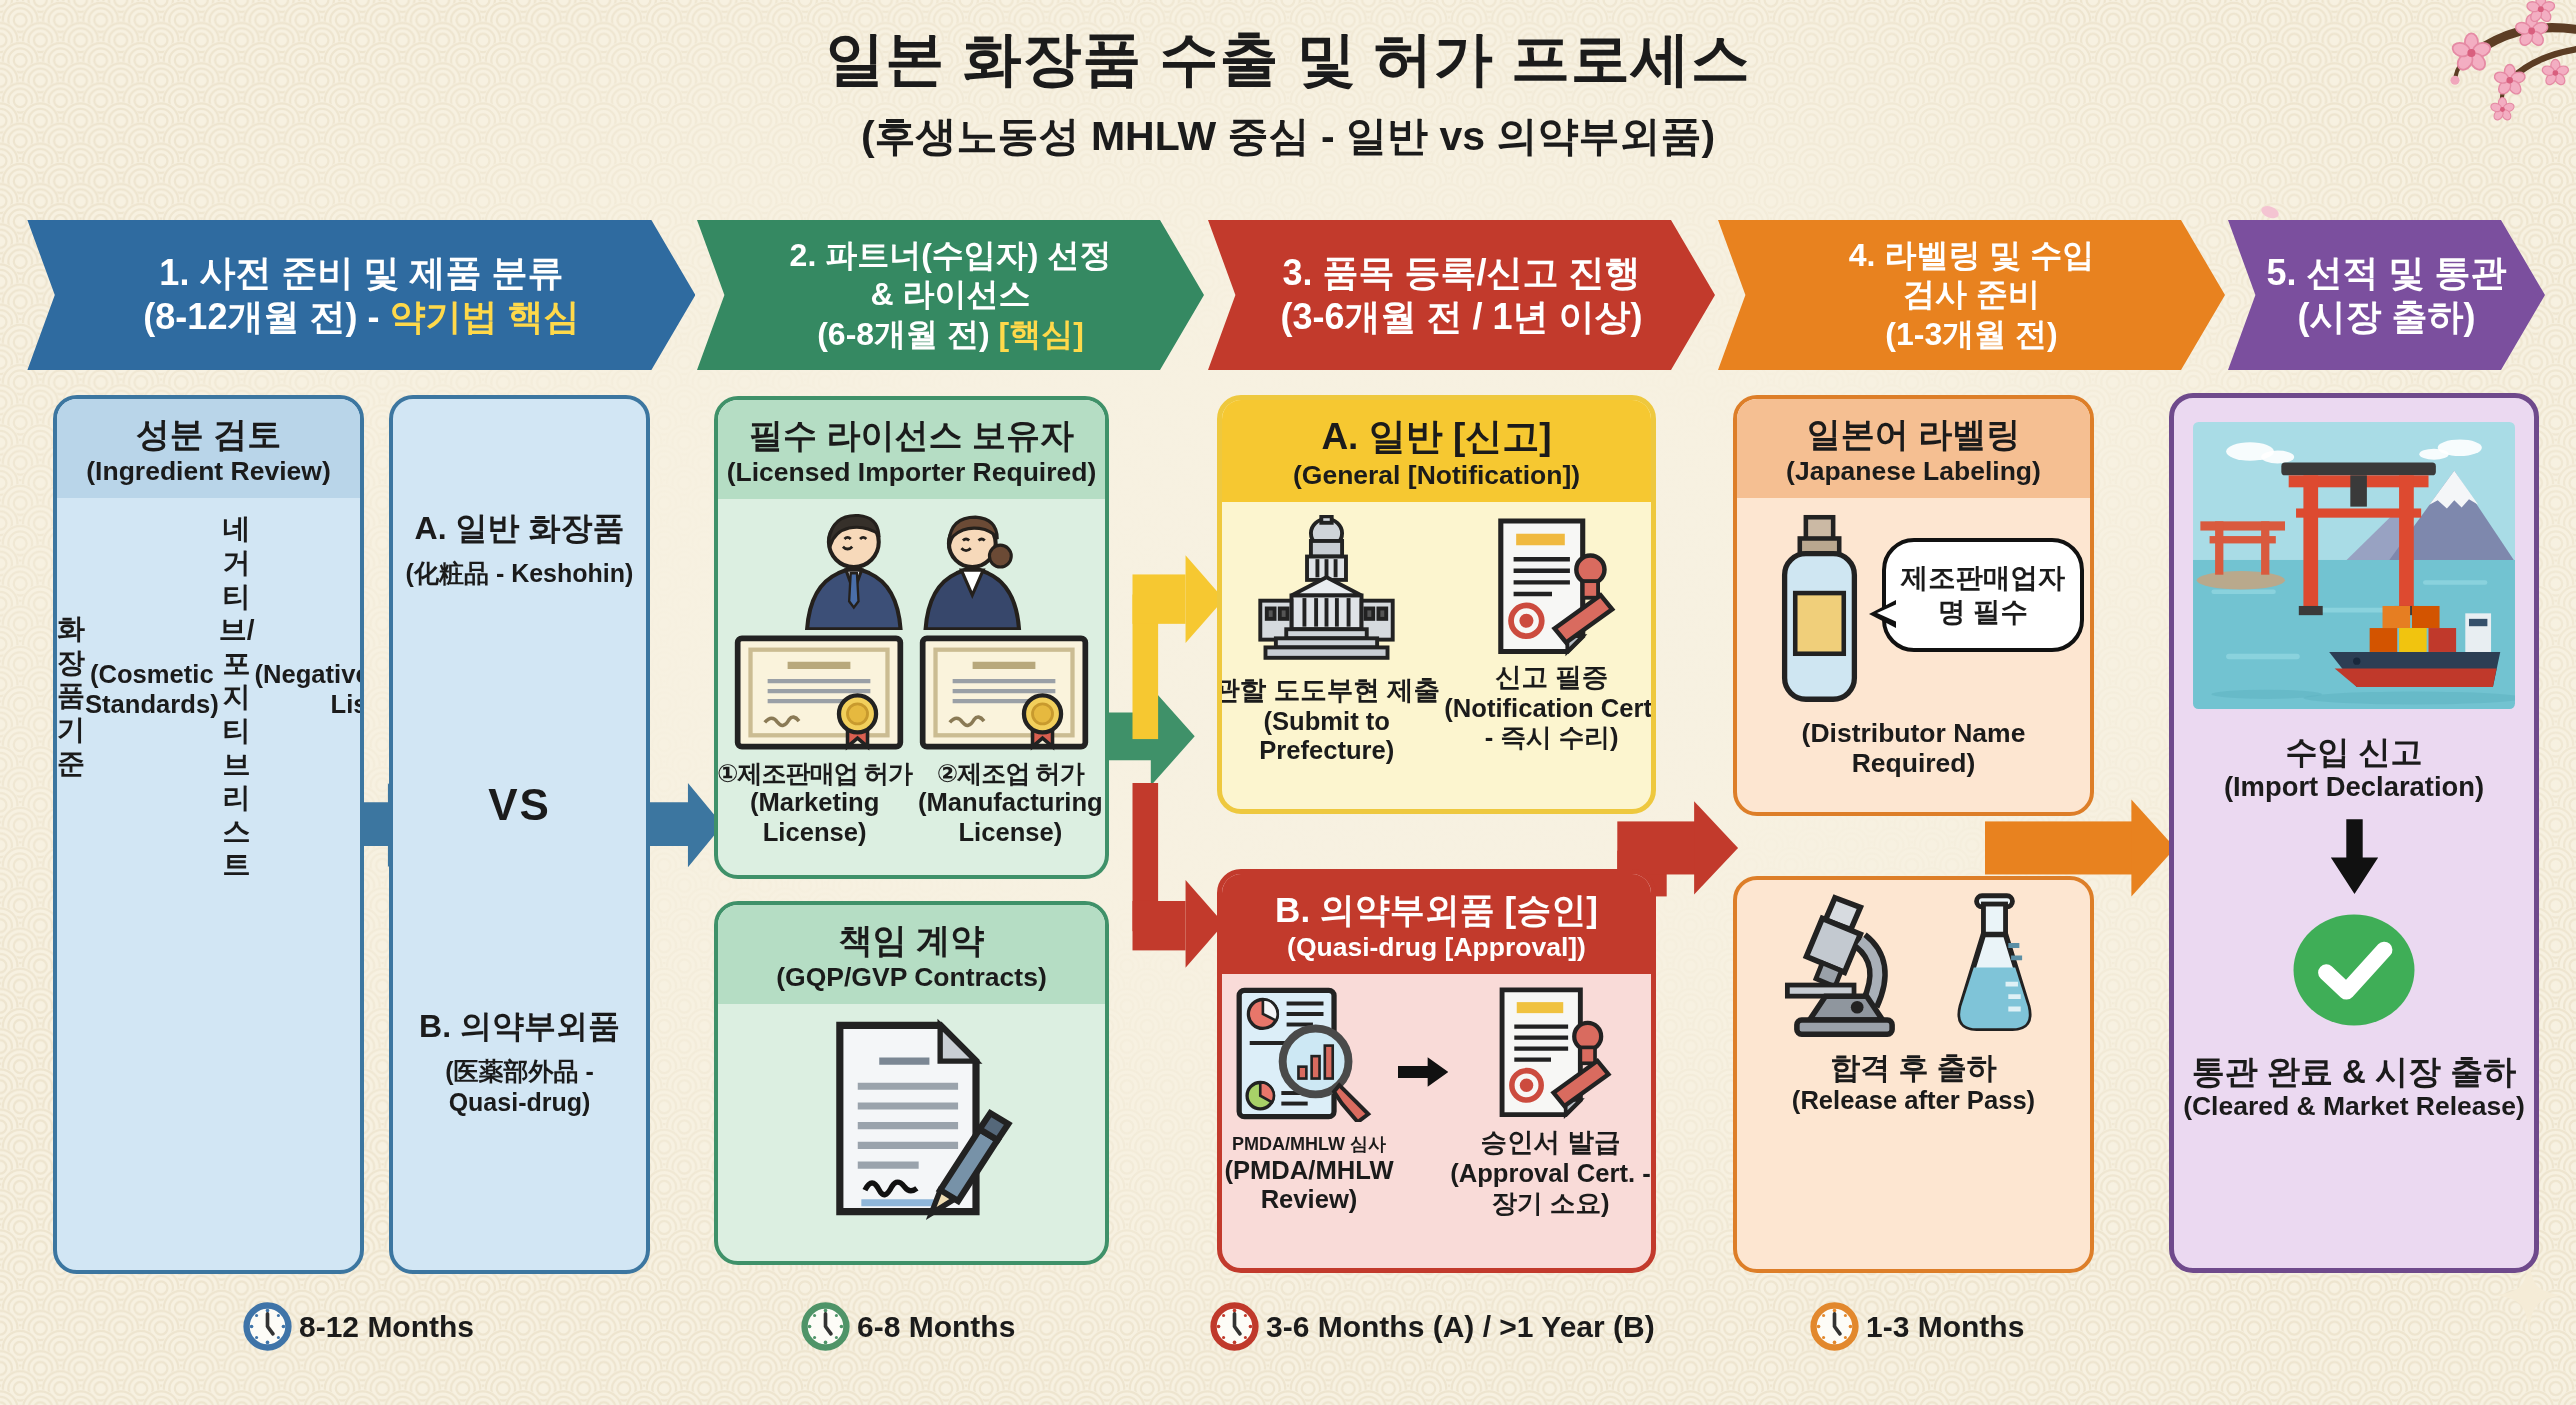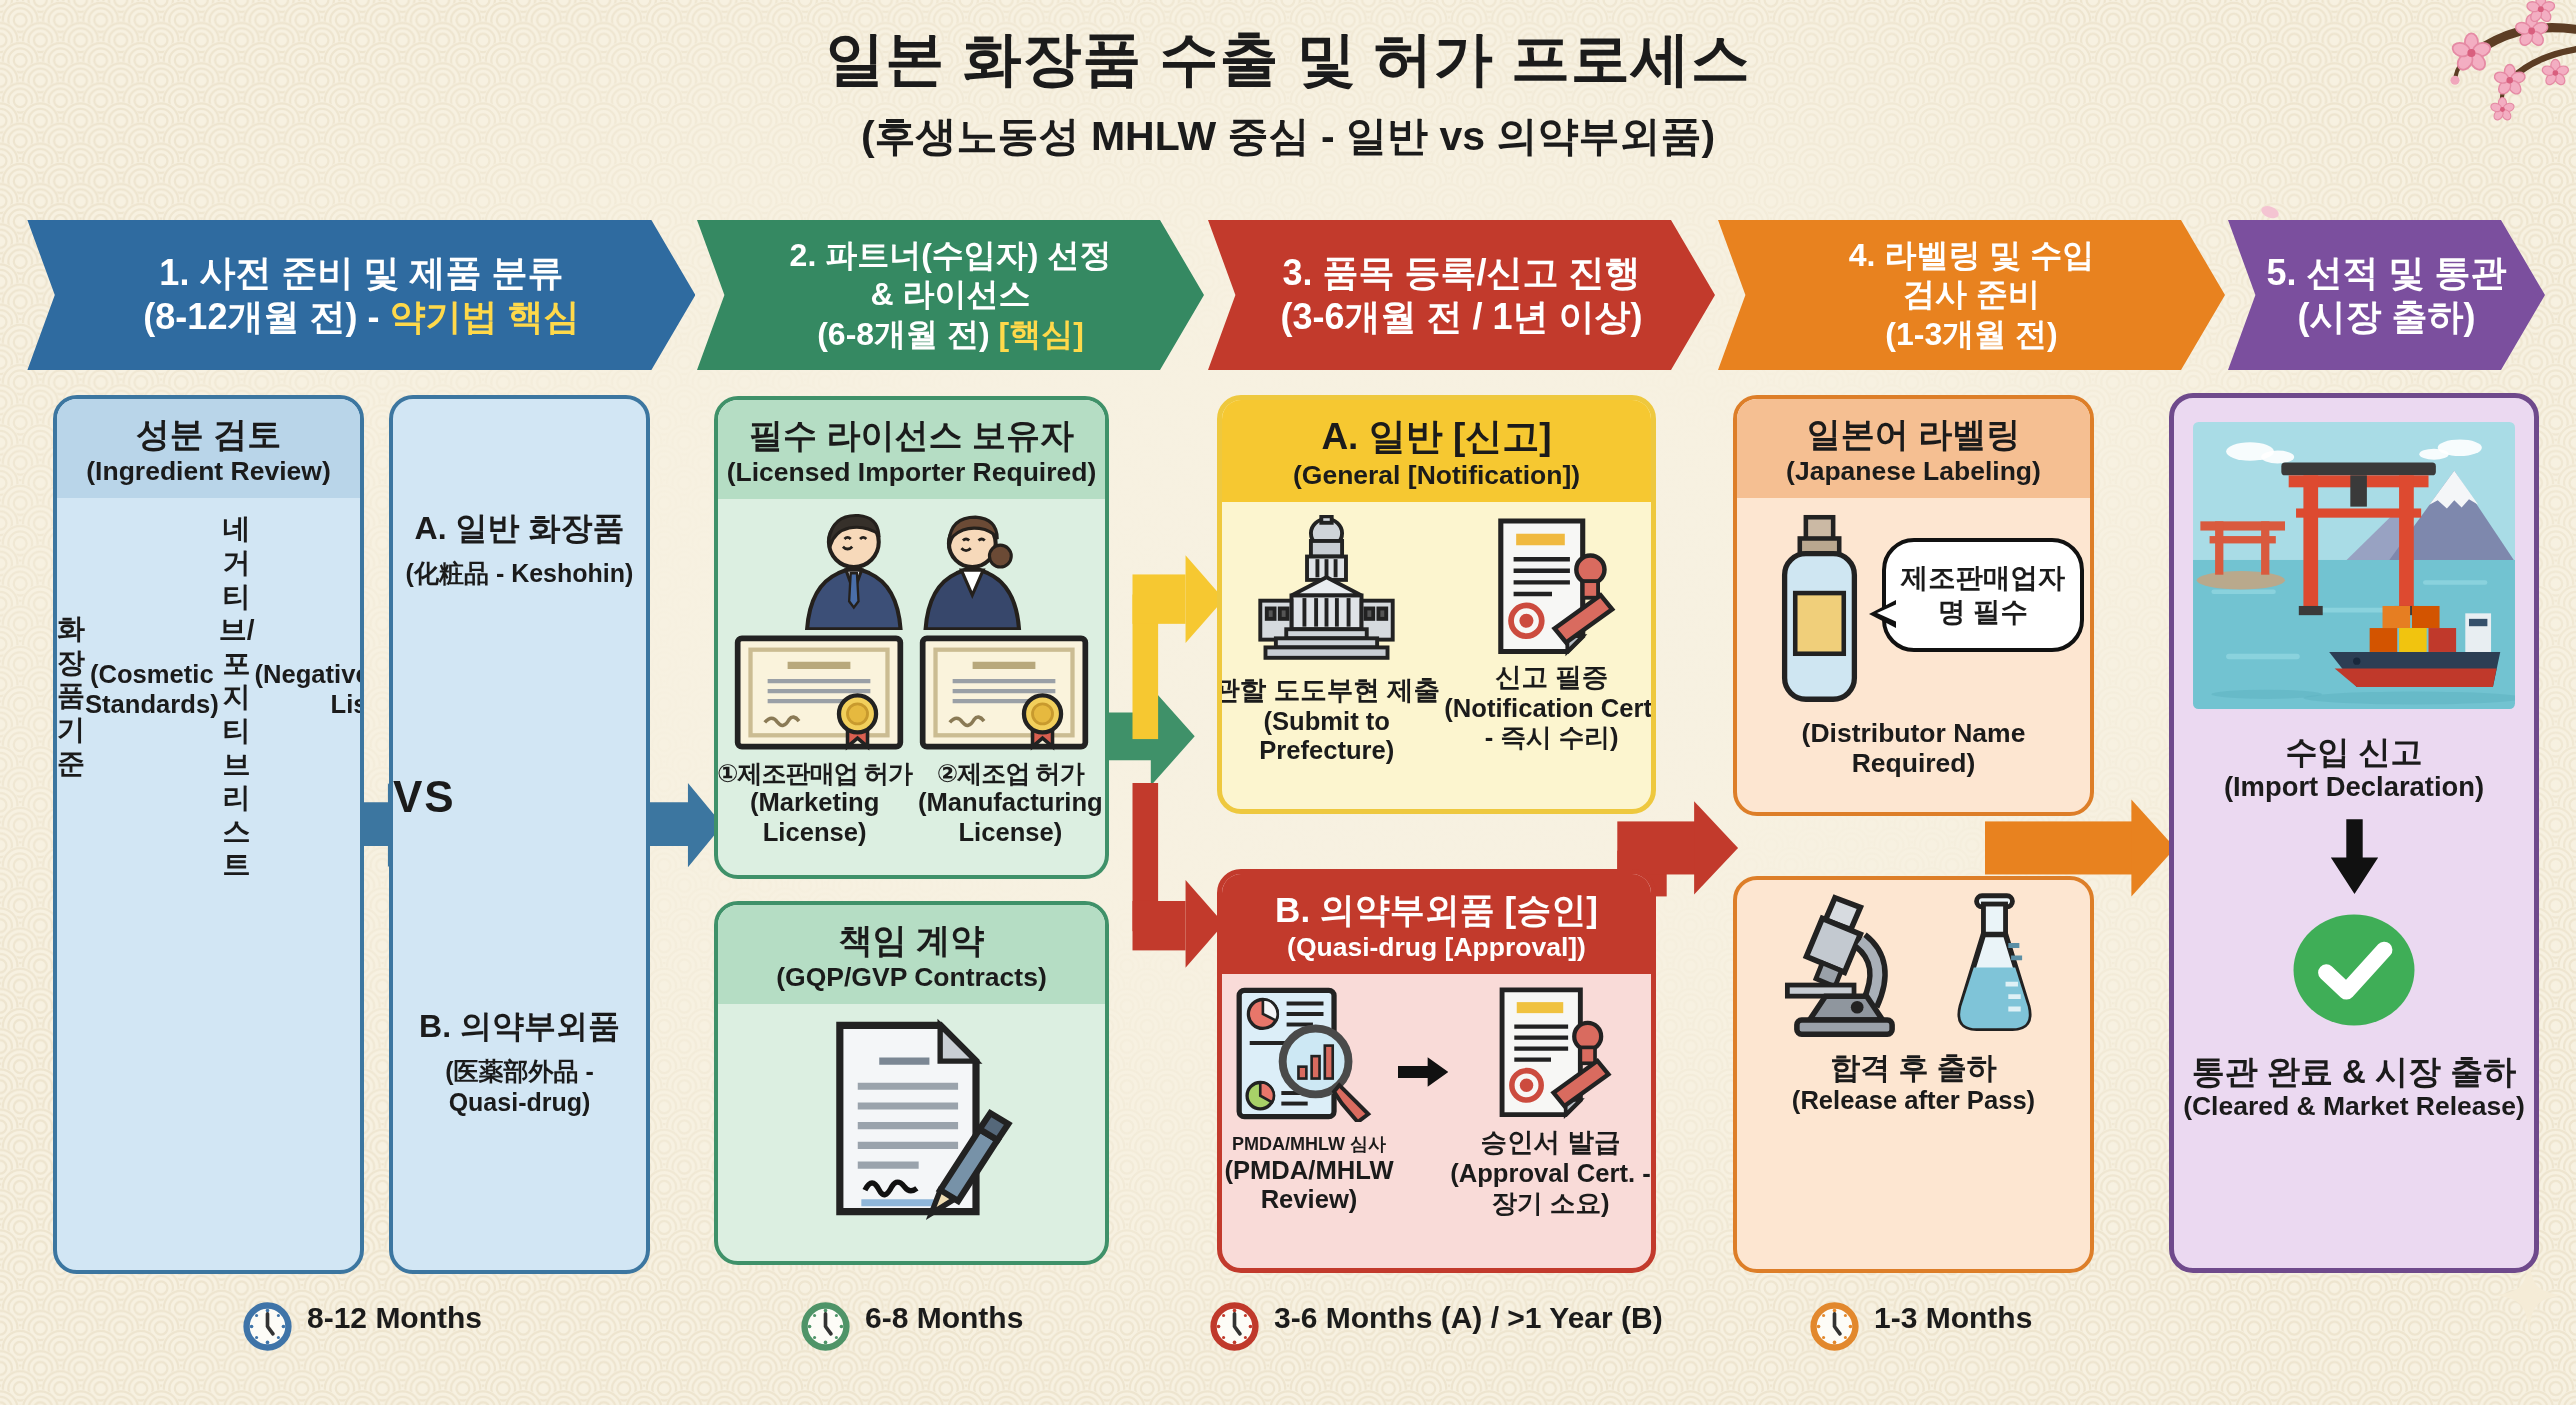--- a/index.html
+++ b/index.html
@@ -54,21 +54,21 @@
   .nowrap{white-space:nowrap}
   
   .bubble{position:absolute;background:#fff;border:4.6px solid #111;border-radius:32px;
     display:flex;align-items:center;justify-content:center;text-align:center;
     font-size:27.4px;font-weight:bold;line-height:1.25;padding:5.5px}
   .bubble:before{content:"";position:absolute;left:-31px;bottom:20px;
     border:14.6px solid transparent;border-right:27.4px solid #111;}
   .bubble:after{content:"";position:absolute;left:-18.3px;bottom:25.6px;
     border:9.1px solid transparent;border-right:20px solid #fff;}
   
-  .tl-item{position:absolute;display:flex;align-items:flex-start;gap:14px;height:51px}
+  .tl-item{position:absolute;display:flex;align-items:center;gap:6px;height:51px}
   .tl-label{font-size:30px;font-weight:bold;white-space:nowrap}
   .vs{font-size:44px;font-weight:bold;letter-spacing:1.8px}
 </style>
 </head>
 <body>
 
 <svg class="bgpat" width="2576" height="1405" viewBox="0 0 2816 1536">
   <defs>
     <pattern id="sg" width="88" height="44" patternUnits="userSpaceOnUse">
       <g stroke="#e3d6ba" stroke-width="2.4" fill="none">
@@ -253,21 +253,21 @@
     <div class="cap-en" style="width:274px">(Negative/Positive Lists)</div>
   </div>
 </div>
 
 <div class="box blue-box" style="left:389px;top:395px;width:261px;height:879px">
   <div style="position:relative;width:100%;height:100%">
     <div class="abs" style="left:0;top:108px;width:100%;text-align:center">
       <div style="font-size:32px;font-weight:bold">A. 일반 화장품</div>
       <div class="nowrap" style="font-size:25px;font-weight:bold;margin-top:5.5px">(化粧品 - Keshohin)</div>
     </div>
-    <div class="abs vs" style="left:0;top:373px;width:100%;">VS</div>
+    <div class="abs vs" style="left:0;top:381px;width:100%;text-align:center">VS</div>
     <div class="abs" style="left:0;top:606px;width:100%;text-align:center">
       <div style="font-size:32px;font-weight:bold">B. 의약부외품</div>
       <div style="font-size:25px;font-weight:bold;margin-top:5.5px;width:220px;margin-left:auto;margin-right:auto">(医薬部外品 - Quasi-drug)</div>
     </div>
   </div>
 </div>
 
 <div class="box green-box" style="left:714px;top:396px;width:395px;height:483px">
   <div class="box-hd">
     <div class="hd-ko">필수 라이선스 보유자</div>

